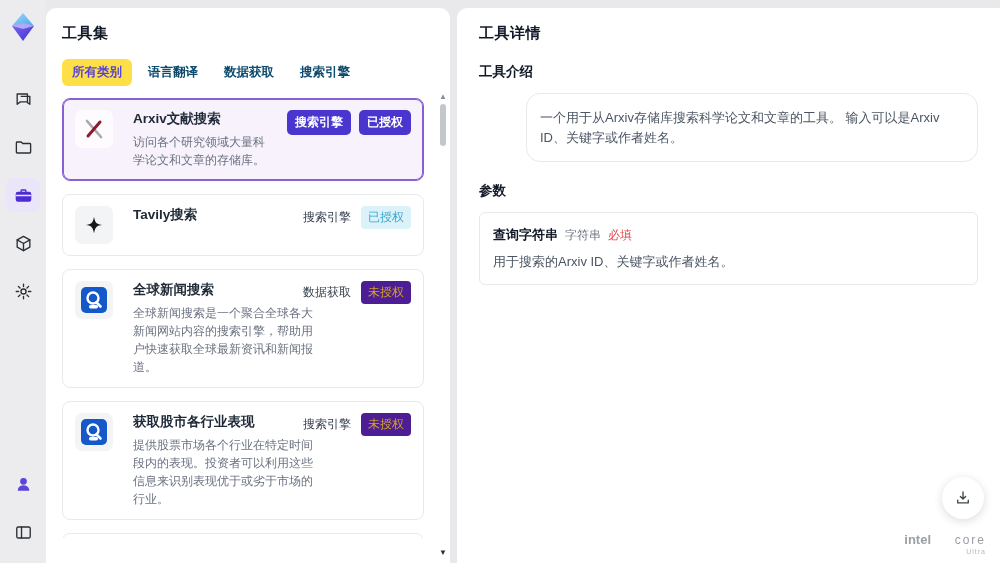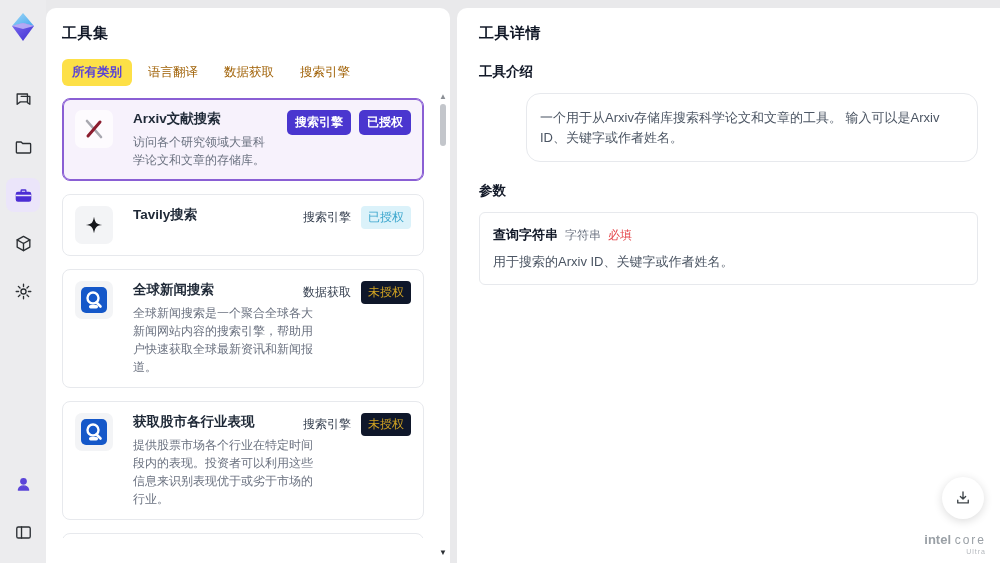--- a/index.html
+++ b/index.html
@@ -26,21 +26,21 @@
   .panel { background:#ffffff; }
   .tools-panel { width:404px; border-radius:10px 10px 0 0;
     padding:16px 16px 0 16px; position:relative; overflow:hidden; }
   .details-panel { flex:1; border-radius:10px 0 0 0; padding:16px 22px;
     position:relative; }
 
   .panel-title { font-size:15px; font-weight:bold; color:#111827; letter-spacing:.5px; }
 
   
   .tabs { display:flex; align-items:center; gap:6px; margin-top:16px; }
-  .tab { font-size:12.5px; color:#a16207; padding:5px 10px; border-radius:6px; cursor:pointer; }
+  .tab { font-size:12.5px; color:#0c4a6e; padding:5px 10px; border-radius:6px; cursor:pointer;font-weight:bold; }
   .tab.active { background:#fde047; color:#5a43d6; font-weight:bold; }
 
   
   .tool-list { margin-top:12px; display:flex; flex-direction:column; gap:13px;
     height:440px; overflow:hidden; padding-right:10px; }
   .tool-card { position:relative; border:1px solid #e7e9ed; border-radius:8px;
     background:#fff; padding:11px 12px; display:flex; gap:20px; cursor:pointer; flex-shrink:0; }
   .tool-card.selected { background:#f7f2fc; border:1px solid #8a5fd4;
     box-shadow:0 0 0 1px #8a5fd4 inset; }
   .tool-icon { width:38px; height:38px; border-radius:7px; background:#f3f4f6;
@@ -48,21 +48,21 @@
   .tool-card.selected .tool-icon { background:#fdfbfe; }
   .tool-text { flex:1; padding-right:96px; }
   .tool-title { font-size:13.5px; font-weight:bold; color:#1f2937; margin-bottom:5px; }
   .tool-desc { font-size:12px; color:#6b7280; line-height:1.5; }
   .tool-badges { position:absolute; top:11px; right:12px; display:flex;
     gap:8px; align-items:center; }
   .badge { font-size:12px; white-space:nowrap; border-radius:4px; padding:3px 7px; }
   .badge.solid { background:#4a36cf; color:#ffffff; border-radius:5px; padding:4px 8px; font-weight:bold;}
   .badge.cat { color:#374151; padding:3px 2px; }
   .badge.auth-blue { background:#dbf2fa; color:#3ba6cd; }
-  .badge.auth-yellow { background:#0f172a; color:#d1a322; }
+  .badge.auth-yellow { background:#4c1d95; color:#d1a322; }
 
   
   .scrollbar { position:absolute; right:2px; top:86px; bottom:6px; width:10px; }
   .scroll-up { position:absolute; top:-2px; left:1px; font-size:8px; color:#8b8f95; }
   .scroll-down { position:absolute; bottom:0; left:1px; font-size:8px; color:#2b2f33; }
   .scroll-thumb { position:absolute; top:10px; left:2px; width:6px; height:42px;
     background:#c3c6cb; border-radius:3px; }
 
   
   .section-h { font-size:13.5px; font-weight:bold; color:#111827; margin-top:20px; }
@@ -80,21 +80,21 @@
   
   .dl-btn { position:absolute; right:16px; bottom:44px; width:42px; height:42px;
     border-radius:50%; background:#ffffff; box-shadow:0 2px 10px rgba(0,0,0,.14);
     display:flex; align-items:center; justify-content:center; cursor:pointer; }
   .dl-btn svg { width:18px; height:18px; stroke:#3f4549; fill:none;
     stroke-width:1.8; stroke-linecap:round; stroke-linejoin:round; }
   .intel { position:absolute; right:14px; bottom:8px; color:#9aa0a6;
     text-align:right; line-height:1; }
   .intel .l1 { font-size:13px; }
   .intel .l1 b { font-weight:bold; letter-spacing:0; }
-  .intel .l1 span { letter-spacing:2px; font-size:12px; }
+  .intel .l1 span { letter-spacing:2px; font-size:12px;margin-left:20px; }
   .intel .l2 { font-size:7px; letter-spacing:1px; margin-top:2px; color:#b4b8bd; }
 </style>
 </head>
 <body>
 
 <div class="rail">
   <svg class="rail-logo" viewBox="0 0 30 30">
     <defs>
       <linearGradient id="lg1" x1="0" y1="0" x2="1" y2="1">
         <stop offset="0" stop-color="#9fd8f7"></stop>

